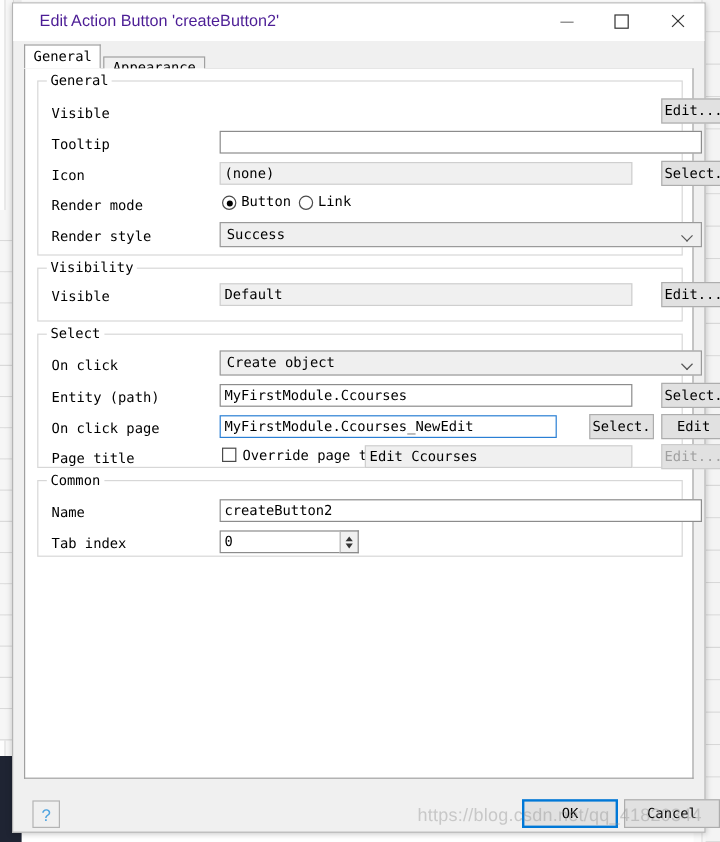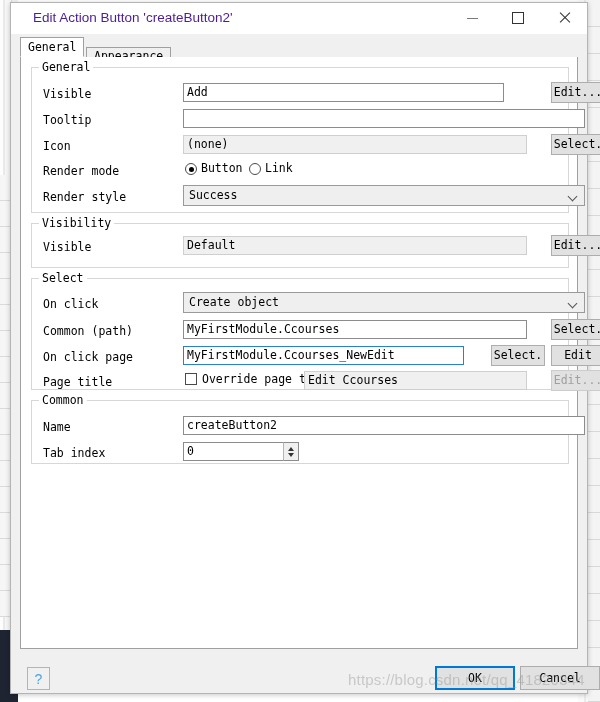--- a/index.html
+++ b/index.html
@@ -465,21 +465,20 @@
       <div class="tab active">General</div>
       <div class="tab inactive">Appearance</div>
     </div>
 
     <div class="tabpage">
 
       <div class="group" style="left:10px; top:10px; width:538px; height:146px;">
         <div class="group-title">General</div>
 
         <div class="lbl" style="left:11px; top:19px;">Visible</div>
-        <div class="tf" style="left:151px; top:15px; width:321px;">Add</div>
         <div class="btn" style="left:499px; top:14px; width:54px;">Edit...</div>
 
         <div class="lbl" style="left:11px; top:45px;">Tooltip</div>
         <div class="tf" style="left:151px; top:41px; width:402px;"></div>
 
         <div class="lbl" style="left:11px; top:71px;">Icon</div>
         <div class="tf noborder-ro" style="left:151px; top:67px; width:344px;">(none)</div>
         <div class="btn" style="left:499px; top:66px; width:54px;">Select.</div>
 
         <div class="lbl" style="left:11px; top:96px;">Render mode</div>
@@ -509,21 +508,21 @@
 
       <div class="group" style="left:10px; top:221px; width:538px; height:112px;">
         <div class="group-title">Select</div>
 
         <div class="lbl" style="left:11px; top:18px;">On click</div>
         <div class="combo" style="left:151px; top:13px; width:402px;">
           <span>Create object</span>
           <span class="arr"></span>
         </div>
 
-        <div class="lbl" style="left:11px; top:45px;">Common (path)</div>
+        <div class="lbl" style="left:11px; top:45px;">Entity (path)</div>
         <div class="tf" style="left:151px; top:41px; width:344px;">MyFirstModule.Ccourses</div>
         <div class="btn" style="left:499px; top:40px; width:54px;">Select.</div>
 
         <div class="lbl" style="left:11px; top:71px;">On click page</div>
         <div class="tf focused" style="left:151px; top:67px; width:281px;">MyFirstModule.Ccourses_NewEdit</div>
         <div class="btn" style="left:439px; top:66px; width:54px;">Select.</div>
         <div class="btn" style="left:499px; top:66px; width:54px;">Edit</div>
 
         <div class="lbl" style="left:11px; top:96px;">Page title</div>
         <div class="check-wrap" style="left:153px; top:93px;">

